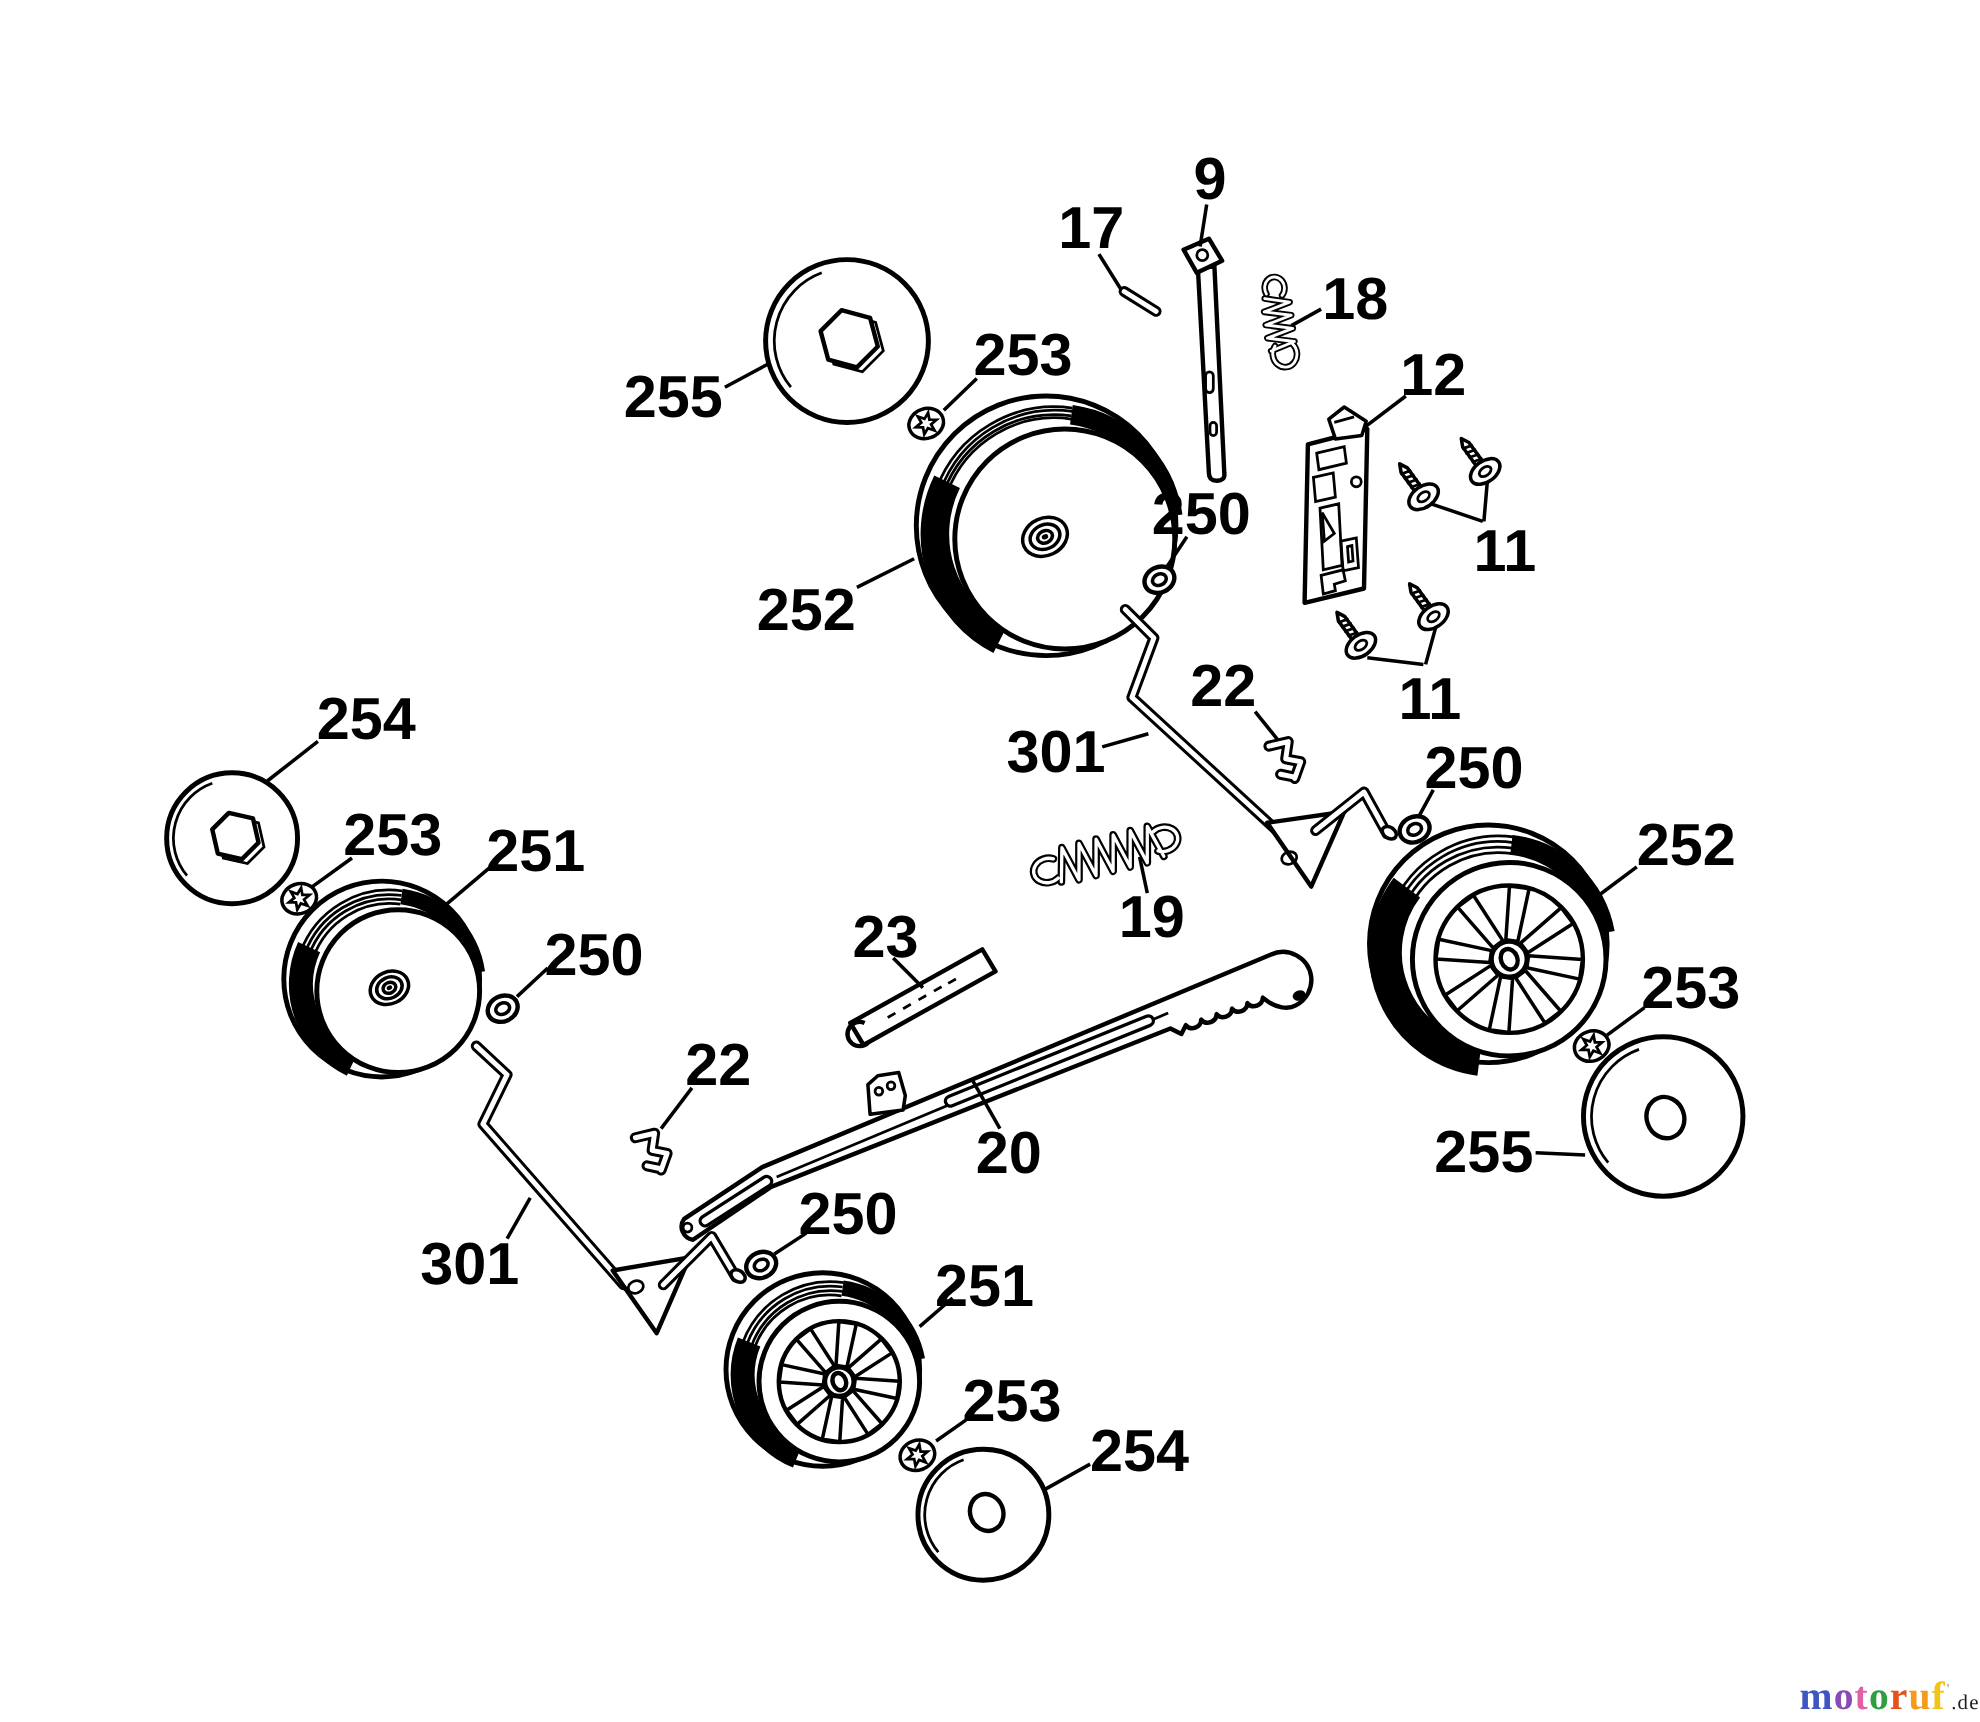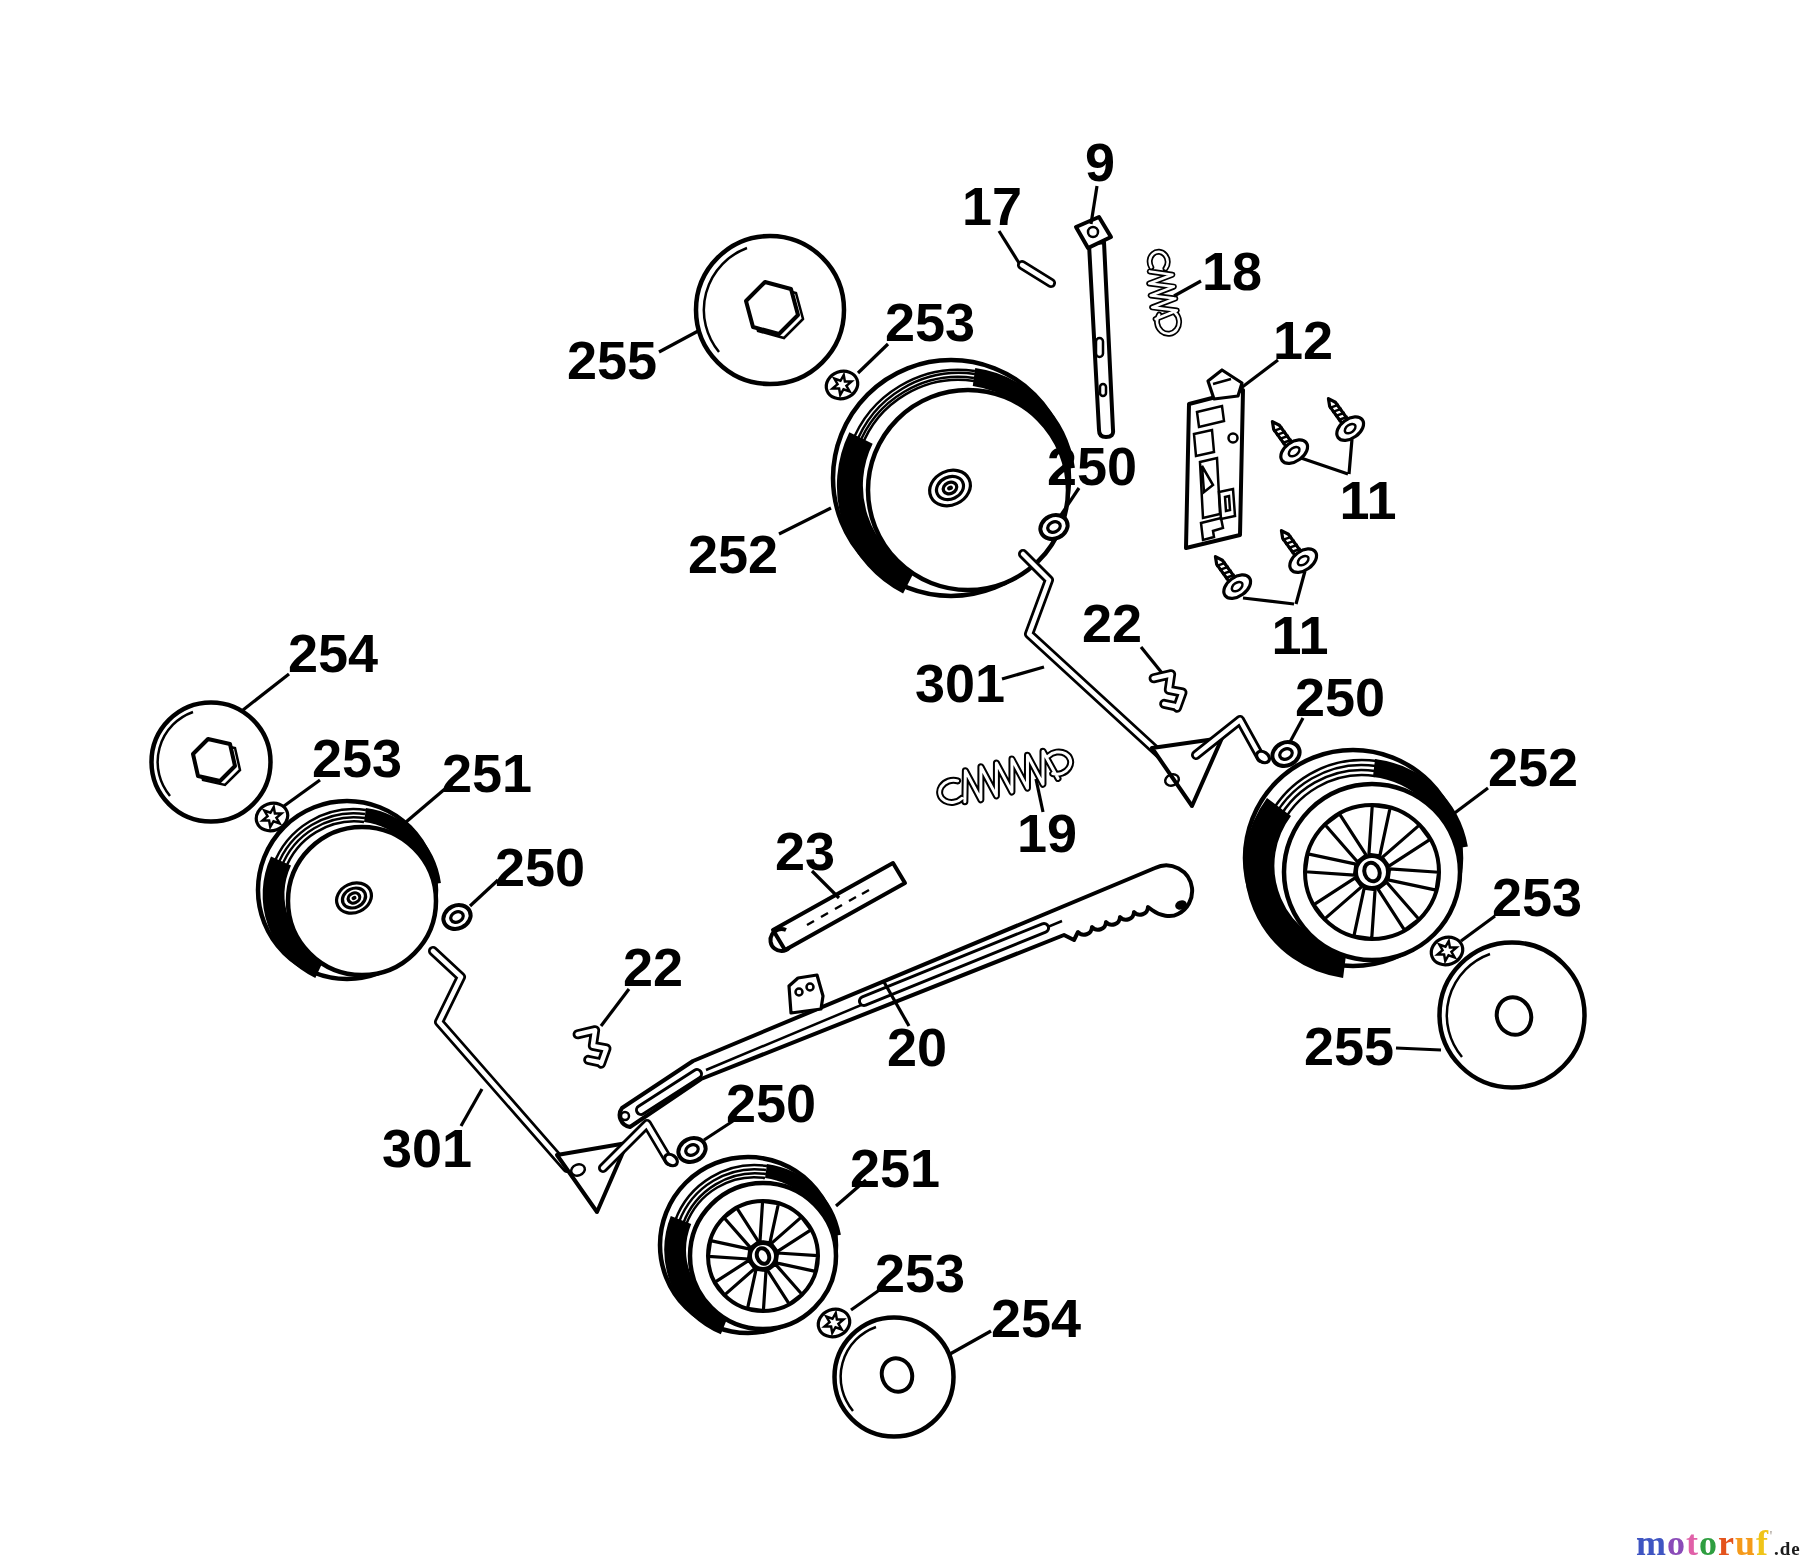--- a/index.html
+++ b/index.html
@@ -16,21 +16,21 @@
   .slot {fill:none;stroke:#000;stroke-width:12;stroke-linecap:round;}
   .score{fill:none;stroke:#fff;stroke-width:6;stroke-linecap:round;}
   .spring{fill:none;stroke:#000;stroke-width:7;stroke-linecap:round;stroke-linejoin:round;}
   .spcore{fill:none;stroke:#fff;stroke-width:3;stroke-linecap:round;stroke-linejoin:round;}
   .springsm{fill:none;stroke:#000;stroke-width:6;stroke-linecap:round;stroke-linejoin:round;}
   .spcoresm{fill:none;stroke:#fff;stroke-width:2.6;stroke-linecap:round;stroke-linejoin:round;}
   .leader{stroke:#000;stroke-width:3.2;}
   .callout{font-family:"Liberation Sans",sans-serif;font-weight:700;font-size:54px;fill:#000;}
   .logo{position:absolute;left:1636px;top:1518px;font-family:"Liberation Serif",serif;
         font-weight:700;font-size:36px;line-height:38px;letter-spacing:1px;cursor:pointer;}
-  .logo .suffix{font-size:19px;font-weight:700;}
+  .logo .suffix{font-size:19px;font-weight:400;}
   .logo .tm{font-size:14px;vertical-align:14px;}
 </style>
 </head>
 <body>
 
 <div class="stage">
 <svg width="1800" height="1565" viewBox="0 0 1800 1565">
 
   <g>
     <circle class="ol" cx="951" cy="478" r="118"></circle>

